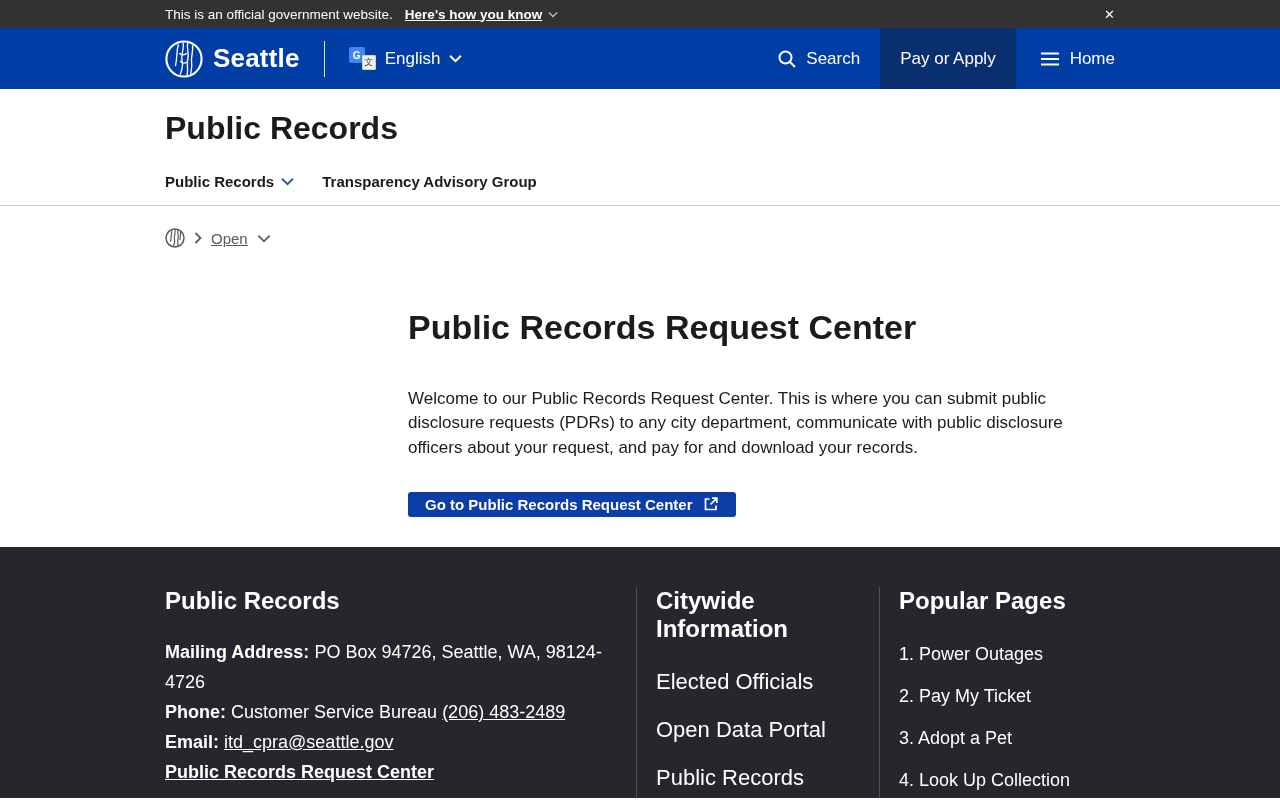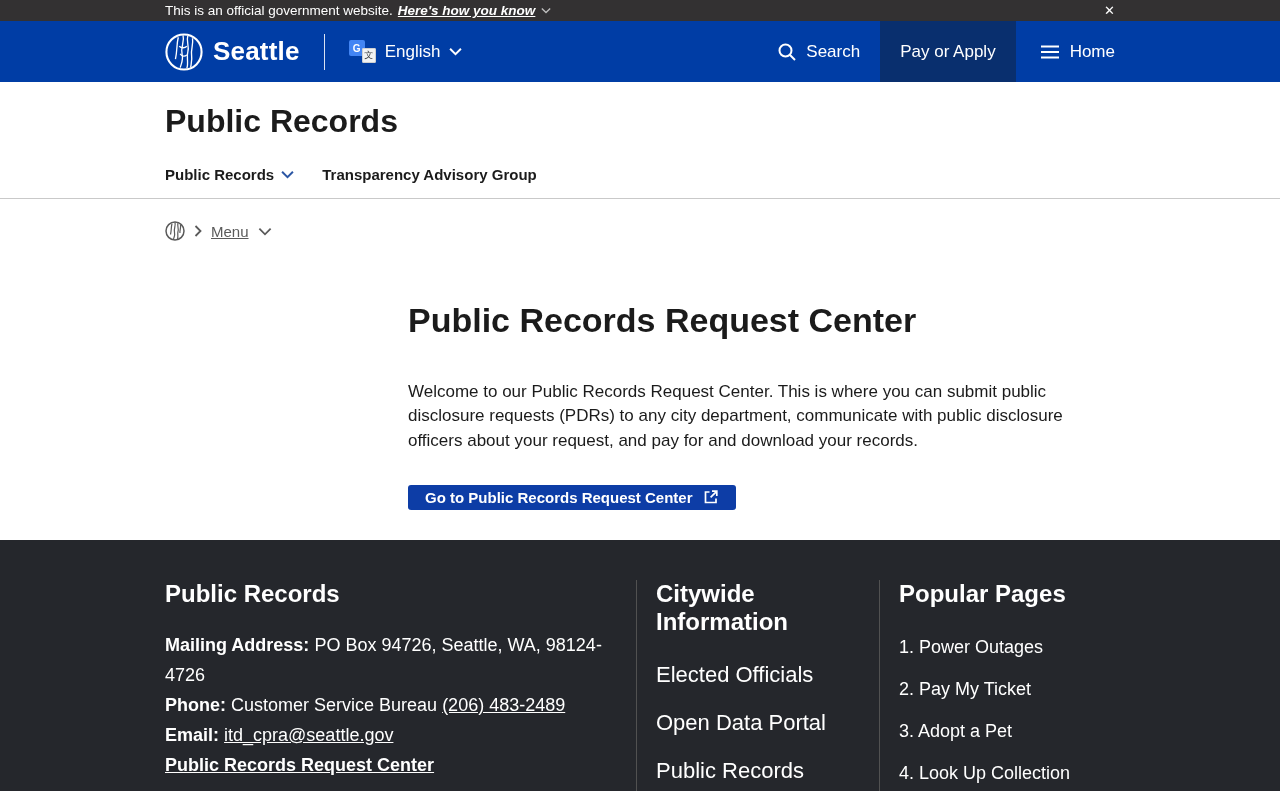--- a/index.html
+++ b/index.html
@@ -1,23 +1,23 @@
 <!DOCTYPE html>
 <html><head>
 <meta charset="utf-8">
 <style>
   * { margin:0; padding:0; box-sizing:border-box; }
   html,body { width:1280px; height:800px; overflow:hidden; background:#fff;
     font-family:"Liberation Sans", sans-serif; color:#1c1c1c; }
   .container { width:950px; margin:0 auto; }
 
   
-  .banner { height:21px; background:#333132; color:#fff; font-size:13.5px; }
+  .banner { height:28px; background:#333132; color:#fff; font-size:13.5px; }
   .banner .container { height:100%; display:flex; align-items:center; }
-  .banner-link { color:#fff; font-weight:bold; text-decoration:underline; margin-left:5px; cursor:pointer;font-style:italic; }
+  .banner-link { color:#fff; font-weight:bold; text-decoration:underline; margin-left:12px; cursor:pointer; }
   .banner .chev { color:#bdbdbd; margin-left:6px; display:inline-flex; }
   .banner-close { margin-left:auto; color:#fff; font-size:13px; cursor:pointer; line-height:1; }
 
   
   .header { height:61px; background:#003da5; color:#fff; }
   .header .container { height:100%; display:flex; align-items:center; }
   .brand { display:flex; align-items:center; gap:10px; cursor:pointer; }
   .brand-name { font-size:26px; font-weight:bold; letter-spacing:.2px; }
   .hdr-divider { width:1px; height:36px; background:rgba(255,255,255,.85); margin:0 24px; }
   .lang { display:flex; align-items:center; gap:9px; font-size:17px; cursor:pointer; }
@@ -178,21 +178,21 @@
           <path d="M26 4c-2 6 2 11 0 17c-1.5 5 1 11-1 15"></path>
           <path d="M31 8c1 6-2 11-1 16"></path>
         </g>
       </svg>
     </span>
     <span class="crumb-chev icon">
       <svg width="8" height="12" viewBox="0 0 8 12">
           <path d="M1.5 1l5 5-5 5" fill="none" stroke="currentColor" stroke-width="1.8"></path>
         </svg>
     </span>
-    <a class="crumb-home">Menu</a>
+    <a class="crumb-home">Open</a>
     <span class="crumb-chev icon">
       <svg width="14" height="9" viewBox="0 0 12 8">
           <path d="M1 1.5l5 5 5-5" fill="none" stroke="currentColor" stroke-width="1.6"></path>
         </svg>
     </span>
   </div>
 </div>
 
 <div class="container">
   <div class="main-inner">

